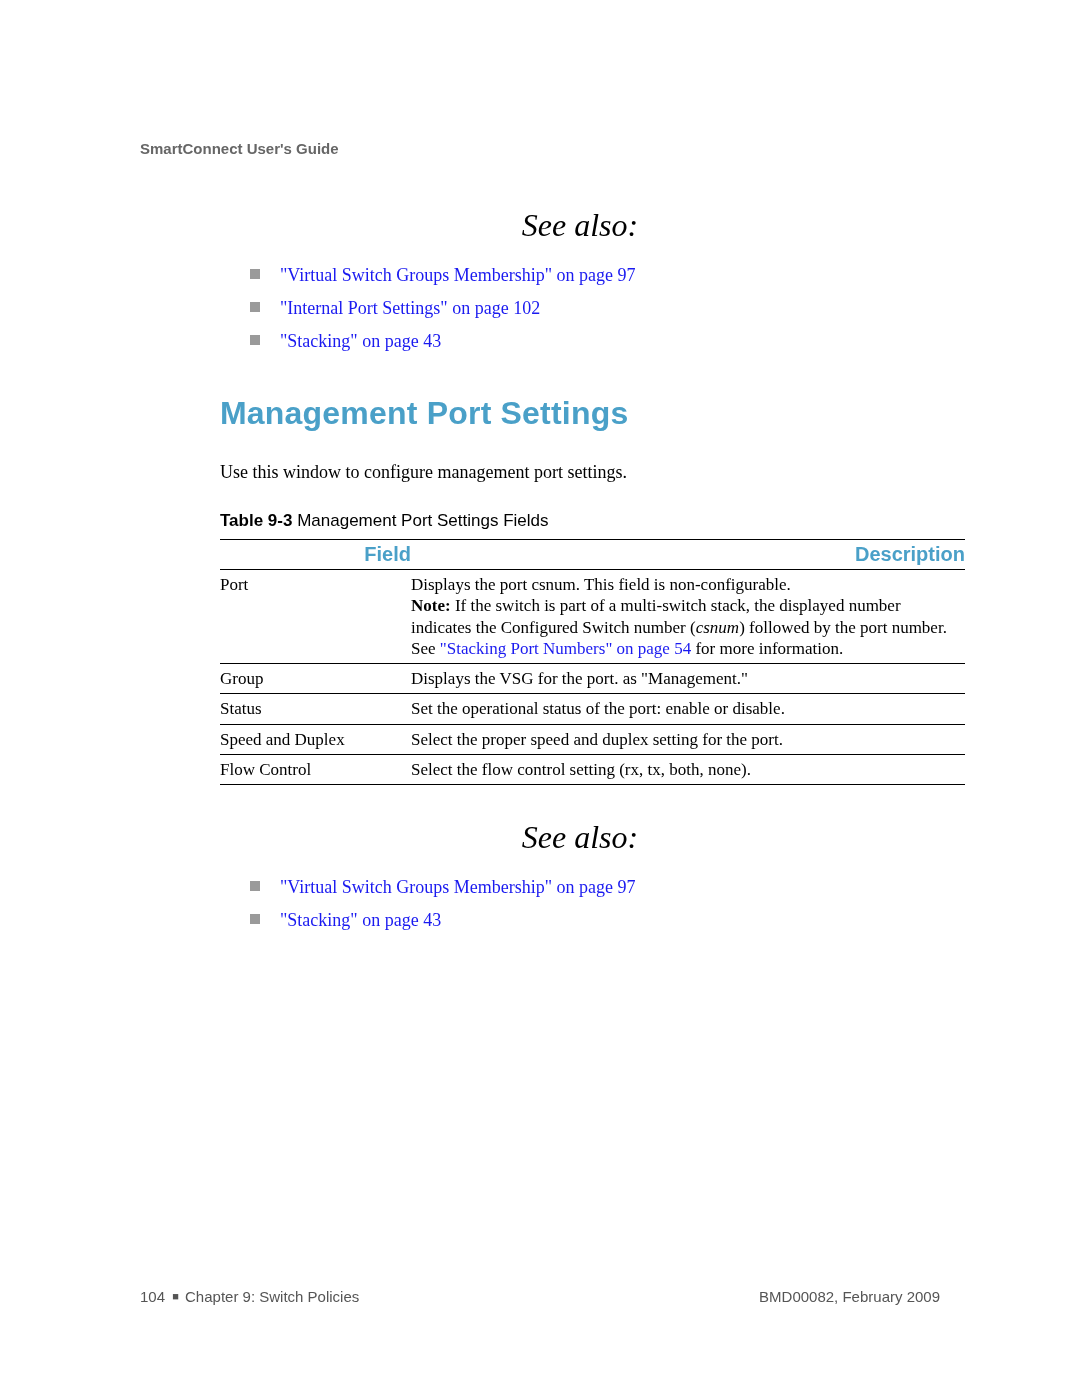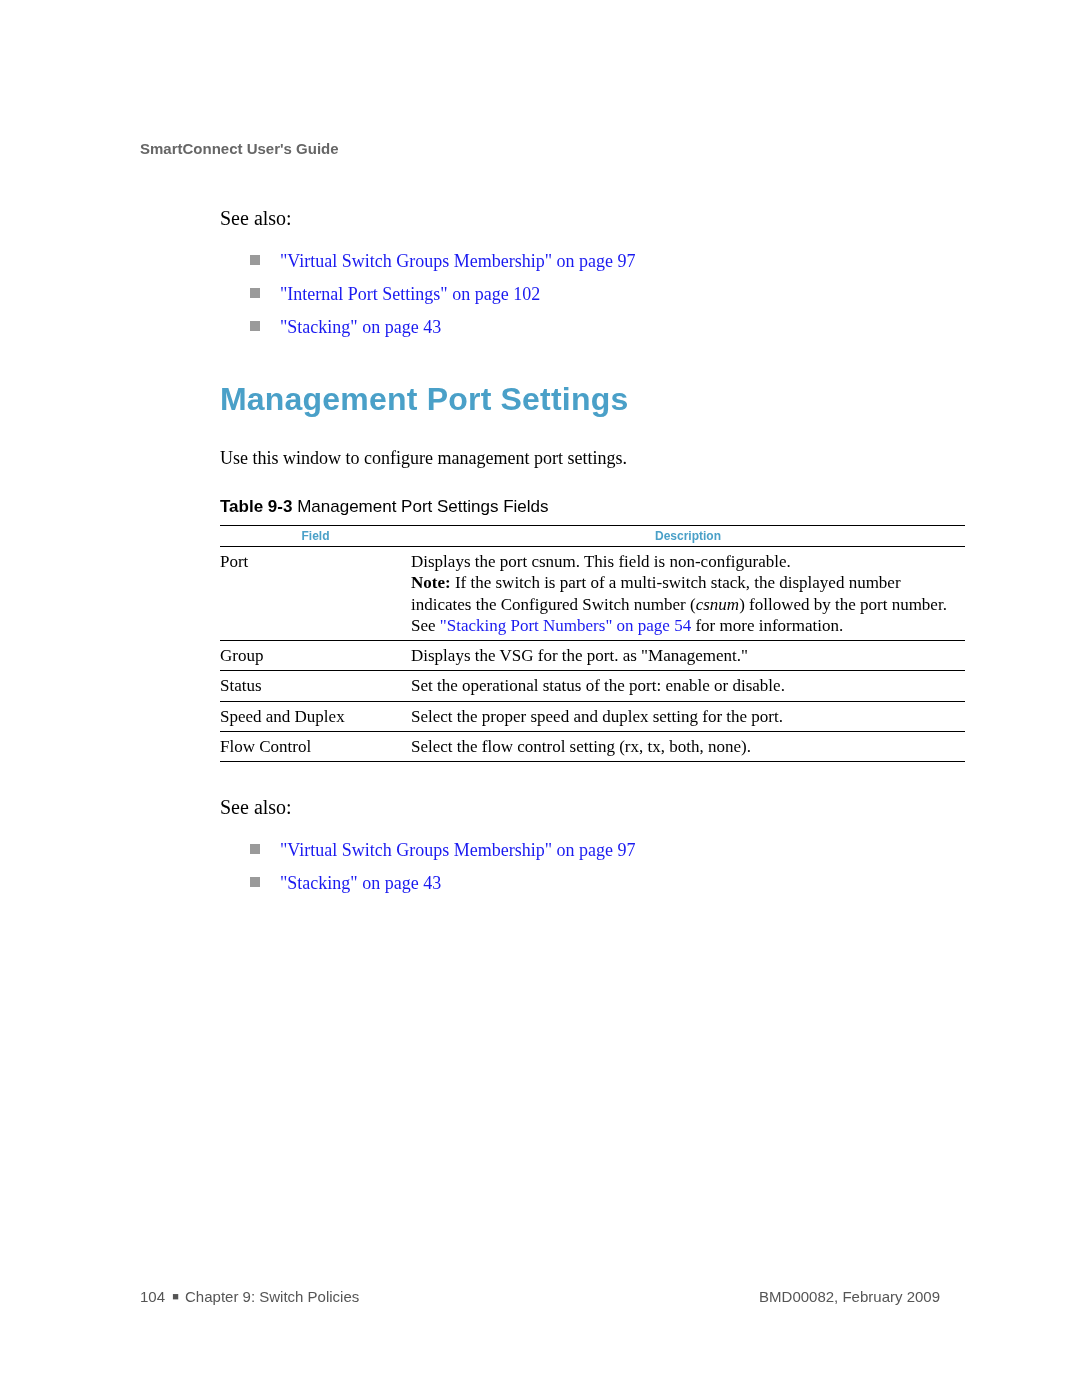--- a/index.html
+++ b/index.html
@@ -20,23 +20,25 @@
     position: relative;
   }
   .header-title {
     font-family: Arial, Helvetica, sans-serif;
     font-weight: bold;
     font-size: 15px;
     color: #666;
     margin-bottom: 50px;
   }
   .section-heading {
-    font-size: 20px;
+    font-style: italic;
+    font-size: 32px;
     margin: 0 0 18px 80px;
     color: #000;
+    text-align: center;
   }
   ul.see-also {
     list-style: none;
     margin: 0 0 40px 110px;
     padding: 0;
   }
   ul.see-also li {
     position: relative;
     padding-left: 30px;
     margin-bottom: 6px;
@@ -74,28 +76,28 @@
     color: #000;
   }
   .table-caption .tlabel { font-weight: bold; }
   table.fields {
     border-collapse: collapse;
     margin-left: 80px;
     width: 745px;
     font-size: 17px;
   }
   table.fields th {
-    text-align: center;
+    text-align: right;
     font-family: Arial, Helvetica, sans-serif;
     font-weight: bold;
     color: #4aa0c8;
     border-top: 1px solid #000;
     border-bottom: 1px solid #000;
     padding: 3px 0;
-    font-size: 12px;
+    font-size: 20px;
   }
   table.fields td {
     vertical-align: top;
     border-bottom: 1px solid #000;
     padding: 4px 6px 4px 0;
     line-height: 1.25;
   }
   table.fields td.fcol { width: 185px; }
   .footer {
     position: absolute;

